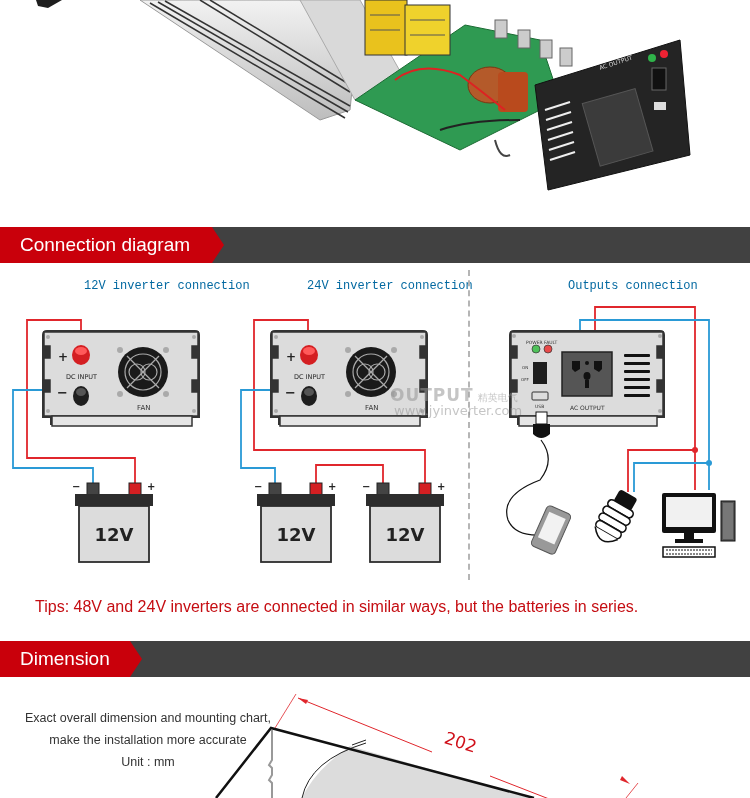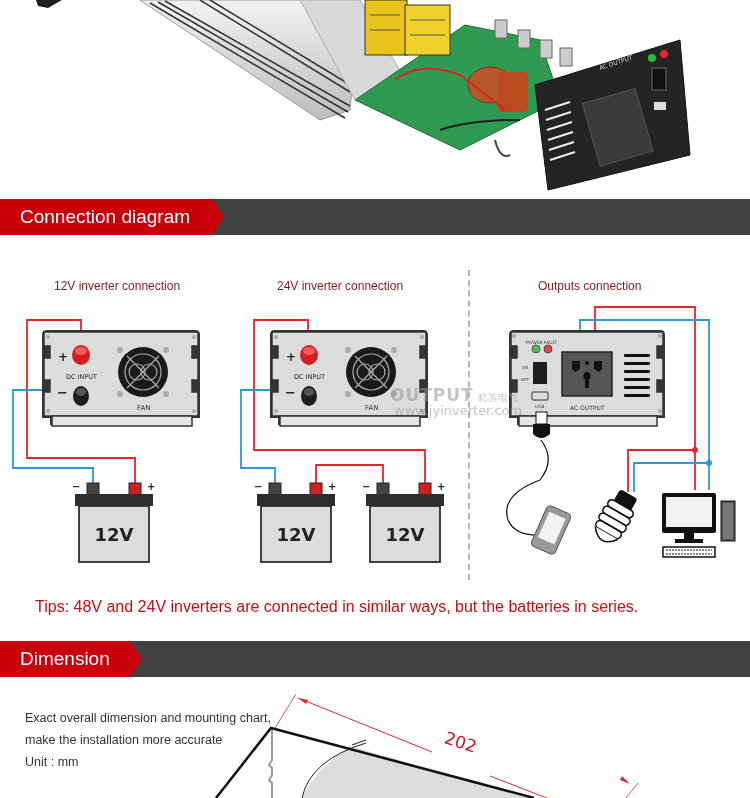--- a/index.html
+++ b/index.html
@@ -4,23 +4,23 @@
 <style>
   html, body { margin: 0; padding: 0; background: #ffffff; }
   body { width: 750px; height: 798px; position: relative; overflow: hidden; font-family: "DejaVu Sans", sans-serif; }
   .abs { position: absolute; }
   
   .sec-bar { position: absolute; left: 0; width: 750px; height: 36px; background: #414141; }
   .sec-tab { position: absolute; left: 0; top: 0; height: 36px; background: #c9000b; color: #fff;
              font-family: "Liberation Sans", sans-serif; font-size: 19px; line-height: 36px; padding-left: 20px; box-sizing: border-box; }
   .sec-tab::after { content: ""; position: absolute; right: -12px; top: 0; width: 0; height: 0;
                     border-top: 18px solid transparent; border-bottom: 18px solid transparent; border-left: 12px solid #c9000b; }
-  .diag-title { position: absolute; font-family: Liberation Sans, sans-serif; font-size: 12px; color: #7f1d1d; white-space: nowrap; }
+  .diag-title { position: absolute; font-family: Liberation Mono, monospace; font-size: 12px; color: #0369a1; white-space: nowrap; margin-left: 30px; }
   .tips { position: absolute; left: 35px; top: 598px; font-family: "Liberation Sans", sans-serif; font-size: 16px; color: #c50d12; white-space: nowrap; }
-  .dim-text { position: absolute; left: 25px; top: 707px; font-family: "Liberation Sans", sans-serif; font-size: 12.5px; color: #333; line-height: 22px; }
+  .dim-text { position: absolute; left: 25px; top: 707px; font-family: "Liberation Sans", sans-serif; font-size: 12.5px; color: #333; line-height: 22px; text-align: center; }
   .watermark { position: absolute; left: 390px; top: 385px; color: rgba(150,150,150,0.55); }
   .watermark .wm-brand { font-family: "DejaVu Sans", sans-serif; font-weight: bold; font-size: 17px; letter-spacing: 1px; }
   .watermark .wm-cn { font-size: 10px; margin-left: 4px; }
   .watermark .wm-url { display: block; font-size: 13px; margin-top: -2px; margin-left: 4px; }
   svg text { font-family: "DejaVu Sans", sans-serif; }
 </style>
 </head>
 <body>
 
 <div class="abs" style="left:0;top:0;width:750px;height:205px;">
@@ -80,21 +80,21 @@
     </g>
     <rect x="590" y="95" width="55" height="65" fill="#3b3b3b" stroke="#555" transform="rotate(-16 617 127)"></rect>
     <rect x="652" y="68" width="14" height="22" fill="#111" stroke="#666"></rect>
     <circle cx="652" cy="58" r="4" fill="#2fb34a"></circle>
       <circle cx="664" cy="54" r="4" fill="#e23"></circle>
     <rect x="654" y="102" width="12" height="8" fill="#ddd"></rect>
     <text x="600" y="70" font-size="6" fill="#ddd" transform="rotate(-18 600 70)">AC OUTPUT</text>
   </svg>
 </div>
 
-<div class="sec-bar" style="top:199px;">
+<div class="sec-bar" style="top:227px;">
   <div class="sec-tab" style="width:212px;">Connection diagram</div>
 </div>
 
 <div class="diag-title" style="left:54px;top:279px;">12V inverter connection</div>
 <div class="diag-title" style="left:277px;top:279px;">24V inverter connection</div>
 <div class="diag-title" style="left:538px;top:279px;">Outputs connection</div>
 
 <div class="abs" style="left:468px;top:270px;height:310px;border-left:2px dashed #b5b5b5;"></div>
 
 <div class="abs" style="left:0;top:300px;width:240px;height:280px;">

